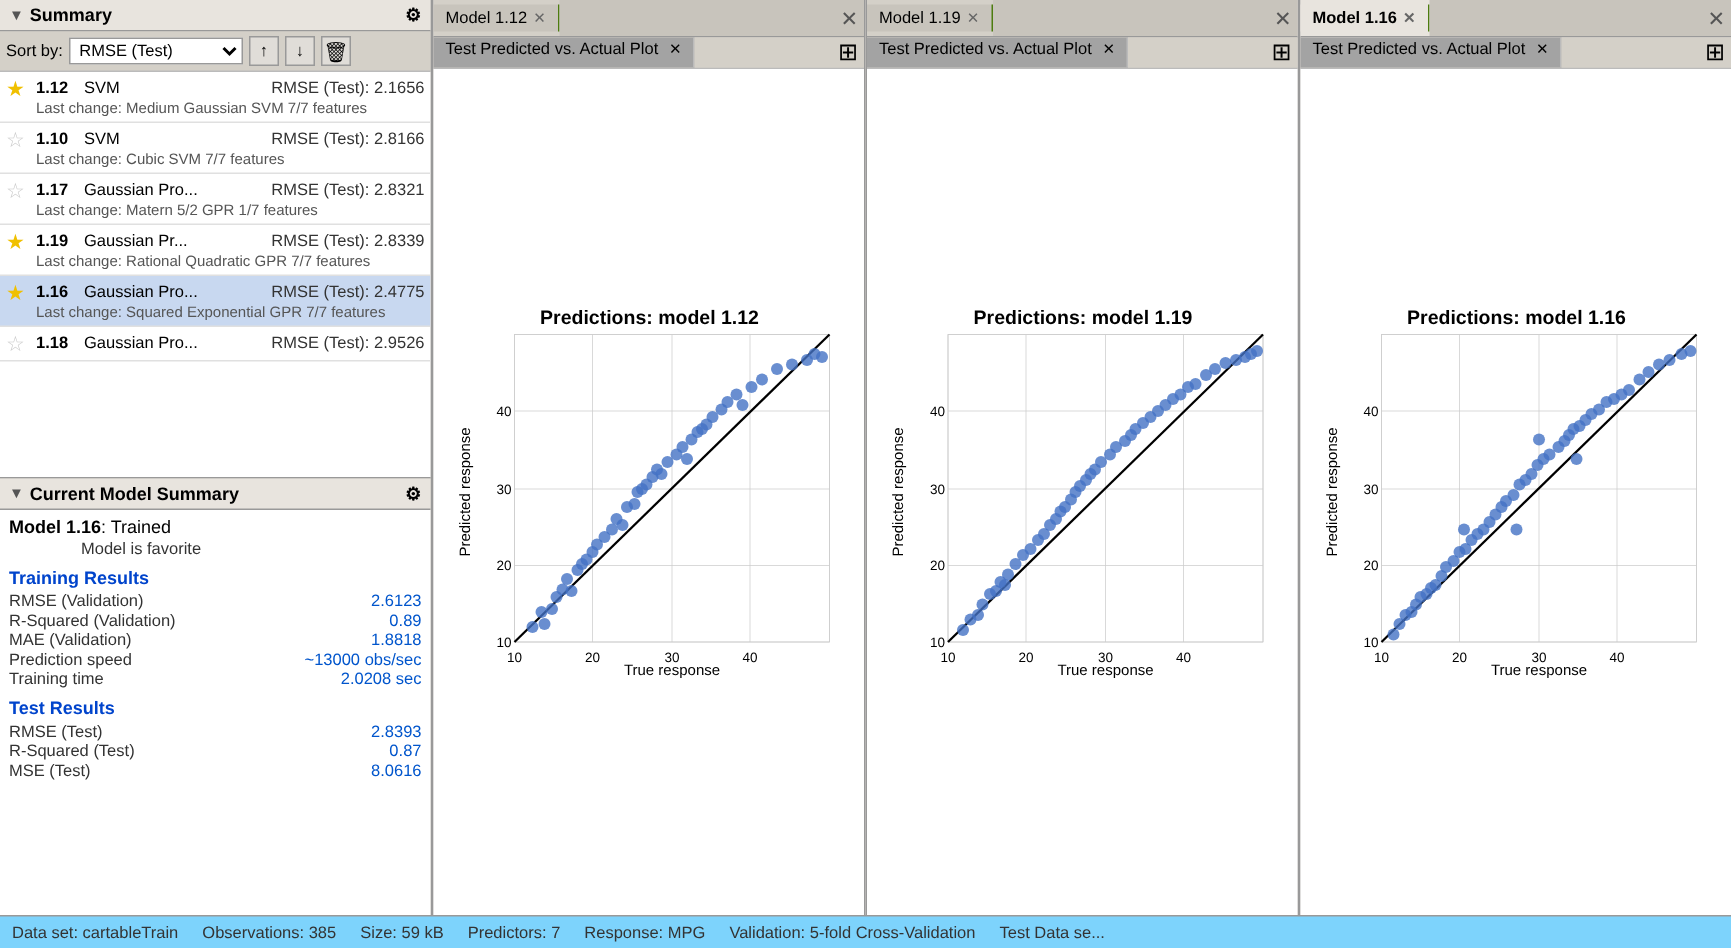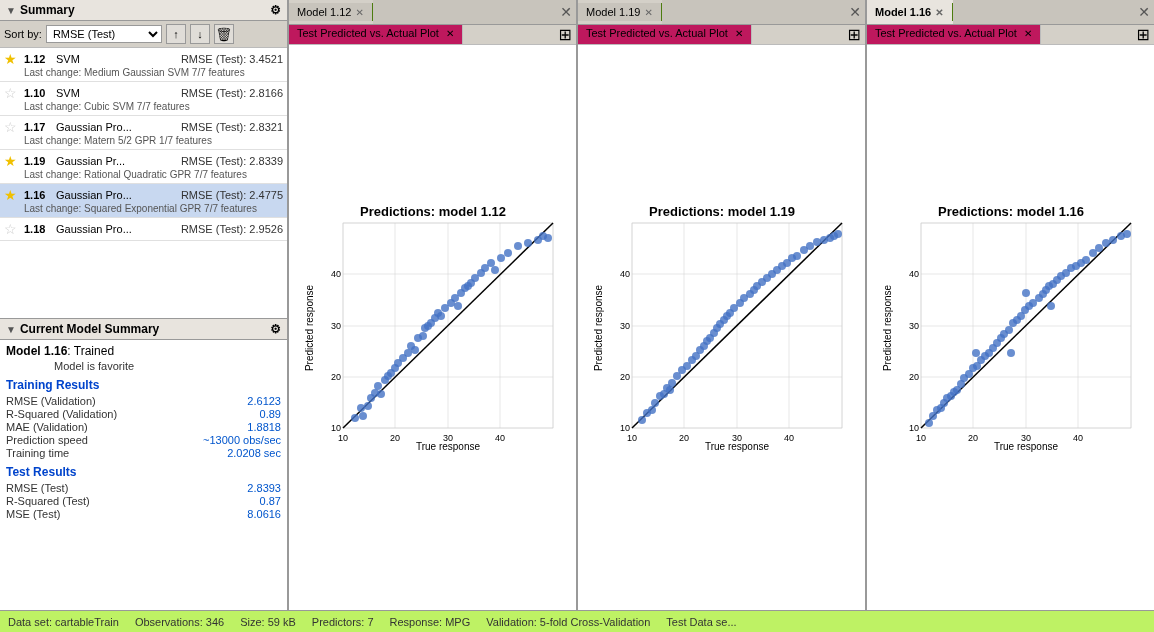--- a/index.html
+++ b/index.html
@@ -52,26 +52,26 @@
     
     .plot-header { background: #d4d0c8; border-bottom: 1px solid #999; display: flex; align-items: center; padding: 0; }
     .plot-tab { padding: 3px 8px; font-size: 11px; background: #c8c4bc; border-right: 1px solid #4d7c0f; cursor: pointer; display: flex; align-items: center; gap: 4px; }
     .plot-tab.active { background: #e8e4de; font-weight: bold; }
     .plot-tab-close { font-size: 10px; color: #666; cursor: pointer; }
     .plot-header-end { flex: 1; background: #c8c4bc; height: 24px; display: flex; align-items: center; justify-content: flex-end; padding-right: 4px; }
     .corner-icon { font-size: 14px; color: #555; cursor: pointer; }
     
     .plot-subtab-bar { display: flex; background: #d4d0c8; border-bottom: 1px solid #bbb; }
     .plot-subtab { padding: 2px 8px; font-size: 11px; cursor: pointer; border-right: 1px solid #bbb; }
-    .plot-subtab.active { background: #be185d; }
+    .plot-subtab.active { background: #a3a3a3; }
     
     .plot-area { flex: 1; background: white; display: flex; align-items: center; justify-content: center; position: relative; padding: 10px; }
     
     
-    .status-bar { height: 22px; background: #bef264; border-top: 1px solid #999; display: flex; align-items: center; padding: 0 8px; gap: 16px; font-size: 11px; color: #333; }
+    .status-bar { height: 22px; background: #7dd3fc; border-top: 1px solid #999; display: flex; align-items: center; padding: 0 8px; gap: 16px; font-size: 11px; color: #333; }
     .status-item { white-space: nowrap; }
     
     
     ::-webkit-scrollbar { width: 12px; }
     ::-webkit-scrollbar-track { background: #d4d0c8; }
     ::-webkit-scrollbar-thumb { background: #aaa; border: 1px solid #999; }
   </style>
 </head>
 <body>
 
@@ -99,21 +99,21 @@
       <button class="sort-btn-trash">🗑</button>
     </div>
 
     <div class="models-list">
 
       <div class="model-item">
         <div class="model-item-top">
           <span class="model-star">★</span>
           <span class="model-id">1.12</span>
           <span class="model-type">SVM</span>
-          <span class="model-rmse">RMSE (Test): 3.4521</span>
+          <span class="model-rmse">RMSE (Test): 2.1656</span>
         </div>
         <div class="model-detail">Last change: Medium Gaussian SVM  7/7 features</div>
       </div>
 
       <div class="model-item">
         <div class="model-item-top">
           <span class="model-star empty">☆</span>
           <span class="model-id">1.10</span>
           <span class="model-type">SVM</span>
           <span class="model-rmse">RMSE (Test): 2.8166</span>
@@ -509,19 +509,19 @@
           <circle cx="170" cy="108" r="4" fill="#4472C4" opacity="0.8"></circle>
           <circle cx="95" cy="155" r="4" fill="#4472C4" opacity="0.8"></circle>
         </svg>
       </div>
     </div>
   </div>
 </div>
 
 <div class="status-bar">
   <span class="status-item">Data set: cartableTrain</span>
-  <span class="status-item">Observations: 346</span>
+  <span class="status-item">Observations: 385</span>
   <span class="status-item">Size: 59 kB</span>
   <span class="status-item">Predictors: 7</span>
   <span class="status-item">Response: MPG</span>
   <span class="status-item">Validation: 5-fold Cross-Validation</span>
   <span class="status-item">Test Data se...</span>
 </div>
 
 </body></html>

